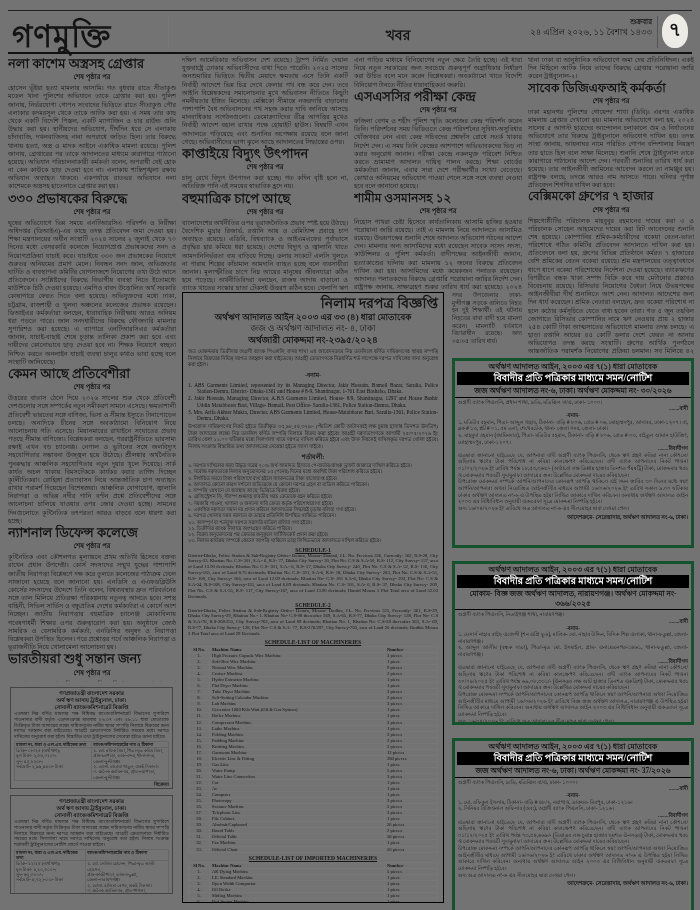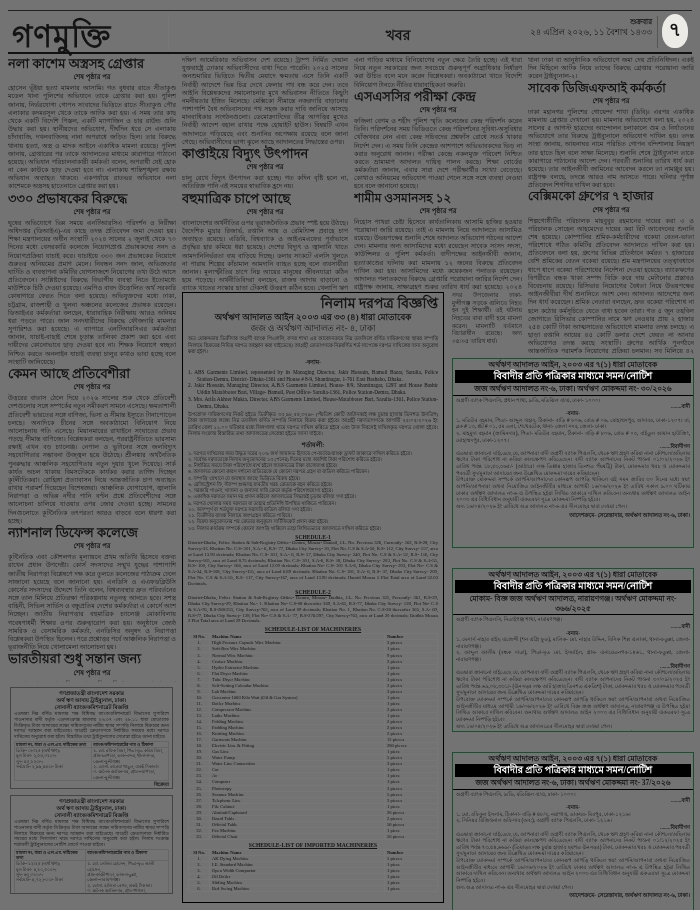--- a/index.html
+++ b/index.html
@@ -53,21 +53,21 @@
   #nilam .term{font-size:4.9px;line-height:1.28;text-align:justify;padding-left:8px;text-indent:-8px;}
   #nilam .sched-h{text-align:center;font-size:5.6px;font-weight:bold;text-decoration:underline;margin-top:2px;}
   #nilam .sched-t{font-size:4.7px;line-height:1.25;text-align:justify;}
   #nilam table{width:100%;border-collapse:collapse;margin-top:1px;}
   #nilam th,#nilam td{border:1px solid #777;font-size:4.6px;line-height:1.1;padding:0 2px;text-align:left;font-weight:normal;}
   #nilam th{font-weight:bold;}
   #nilam td.c,#nilam th.c{width:16px;text-align:center;}
   #nilam td.q,#nilam th.q{width:48px;}
   
   #rboxes{position:absolute;left:452px;top:358px;width:242px;}
-  .rbox{border:1px solid #14532d;margin-bottom:20px;overflow:hidden;box-sizing:border-box;}
+  .rbox{border:3px solid #14532d;margin-bottom:13px;overflow:hidden;box-sizing:border-box;}
   div.rbox:nth-of-type(1){height:190px;} div.rbox:nth-of-type(2){height:164px;} div.rbox:nth-of-type(3){height:181px;}
   .rbox .l1{font-size:7.6px;font-weight:bold;text-align:center;padding-top:1px;line-height:1.25;}
   .rbox .bar{background:#000;color:#fff;font-size:9.6px;font-weight:bold;text-align:center;line-height:1.3;margin:1px 2px;}
   .rbox .l3{font-size:7.4px;font-weight:bold;text-align:center;border-bottom:1px solid #000;padding-bottom:1px;line-height:1.3;}
   .rbox .bd{padding:1px 3px;font-size:5.2px;line-height:1.28;text-align:justify;}
   .rbox .tag{text-align:right;font-weight:bold;}
   .rbox .vs{text-align:center;font-weight:bold;}
   .rbox .def{white-space:pre-line;}
   .rbox .sig{text-align:right;font-weight:bold;font-size:5.6px;padding:0 3px 1px 0;}
 </style>
@@ -191,20 +191,21 @@
       <h2>বহুমাত্রিক চাপে আছে</h2>
       <div class="cont">শেষ পৃষ্ঠার পর</div>
       <div class="body">বাংলাদেশের অর্থনীতির ওপর ভূরাজনৈতিক প্রভাব স্পষ্ট হয়ে উঠছে। বৈদেশিক মুদ্রার রিজার্ভ, রপ্তানি আয় ও রেমিট্যান্স প্রবাহে চাপ অব্যাহত রয়েছে। এডিবি, বিশ্বব্যাংক ও আইএমএফের পূর্বাভাসে প্রবৃদ্ধির হার কমিয়ে ধরা হয়েছে। দেশের বিদ্যুৎ ও জ্বালানি খাতে আমদানিনির্ভরতা ব্যয় বাড়িয়ে দিচ্ছে। ডলার সংকটে এলসি খুলতে না পারায় শিল্পের কাঁচামাল আমদানি ব্যাহত হচ্ছে বলে ব্যবসায়ীরা জানান। মূল্যস্ফীতির চাপে নিম্ন আয়ের মানুষের জীবনযাত্রা কঠিন হয়ে পড়েছে। অর্থনীতিবিদরা বলছেন, রাজস্ব আদায় বাড়ানো ও ব্যাংক খাতের সংস্কার ছাড়া টেকসই উত্তরণ কঠিন হবে। খেলাপি ঋণ আদায়ে কঠোর পদক্ষেপ নেওয়ার পরামর্শ দিয়েছেন তারা। সরকারের পক্ষ থেকে বলা হচ্ছে, সংস্কার কর্মসূচি বাস্তবায়নে অগ্রগতি হয়েছে এবং সামষ্টিক অর্থনীতি ধীরে ধীরে স্থিতিশীল হয়ে উঠছে।</div>
     </div>
   </div>
 
   <div id="nilam">
     <div class="title">নিলাম দরপত্র বিজ্ঞপ্তি</div>
     <div class="law">অর্থঋণ আদালত আইন ২০০৩ এর ৩৩ (৪) ধারা মোতাবেক</div>
     <div class="court">জজ ও অর্থঋণ আদালত নং- ৪, ঢাকা</div>
+    <div class="case">অর্থজারী মোকদ্দমা নং-২৩৯৫/২০২৪</div>
     <div class="intro">অত্র মোকদ্দমার ডিক্রীদার অগ্রণী ব্যাংক পিএলসি, বন্দর শাখা এর আবেদনক্রমে নিম্ন তফসিলে বর্ণিত দায়িকগণের স্থাবর সম্পত্তি নিলামে বিক্রয়ের নিমিত্ত দরপত্র আহ্বান করা যাইতেছে। আগ্রহী ক্রেতাগণকে নিম্নবর্ণিত শর্ত সাপেক্ষে দরপত্র দাখিলের জন্য অনুরোধ করা হইল।</div>
     <div class="vs">-বনাম-</div>
     <div>
 
     <div class="party">1. ABS Garments Limited, represented by its Managing Director, Jakir Hossain, Bamoil Bazar, Sarulia, Police Station-Demra, District- Dhaka-1361 and House # 8-9, Shantinagar, 1-761 East Bashabo, Dhaka.</div>
         <div class="party">2. Jakir Hossain, Managing Director, A.B.S Garments Limited, House- 8/9, Shantinagar, 129T and House Bashir Uddin Matabborer Bari, Village- Bamoil, Post Office- Sarulia-1361, Police Station-Demra, Dhaka.</div>
         <div class="party">3. Mrs. Arifa Akhter Mukta, Director, ABS Garments Limited, House-Matabborer Bari, Sarulia-1361, Police Station-Demra, Dhaka.</div>
       </div>
     <div class="para2">উপরোক্ত দায়িকগণের নিকট হইতে ডিক্রীকৃত ৩৫,৯৮,৫৪,৩২৯/- (পঁয়ত্রিশ কোটি আটানব্বই লক্ষ চুয়ান্ন হাজার তিনশত ঊনত্রিশ) টাকা আদায়ের লক্ষ্যে নিম্ন তফসিল বর্ণিত সম্পত্তি নিলামে বিক্রয় করা হইবে। আগ্রহী দরদাতাগণকে আগামী ২৫/০৫/২০২৬ ইং তারিখ বেলা ১১.০০ ঘটিকার মধ্যে সিলগালা খামে দরপত্র দাখিল করিতে হইবে এবং উক্ত দিবসেই দাখিলকৃত দরপত্র খোলা হইবে। নিলাম সংক্রান্ত বিস্তারিত তথ্য আদালতের সেরেস্তা হইতে জানা যাইবে।</div>
     <div class="terms-h">শর্তাবলী:</div>

